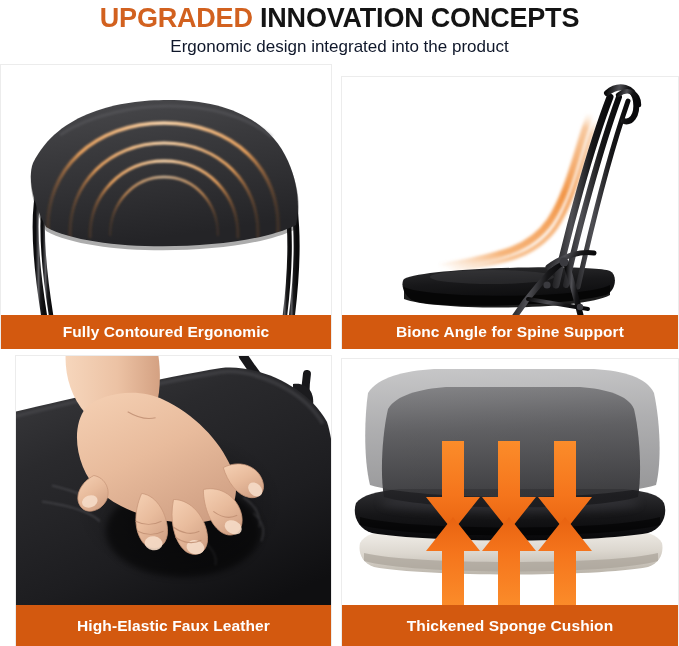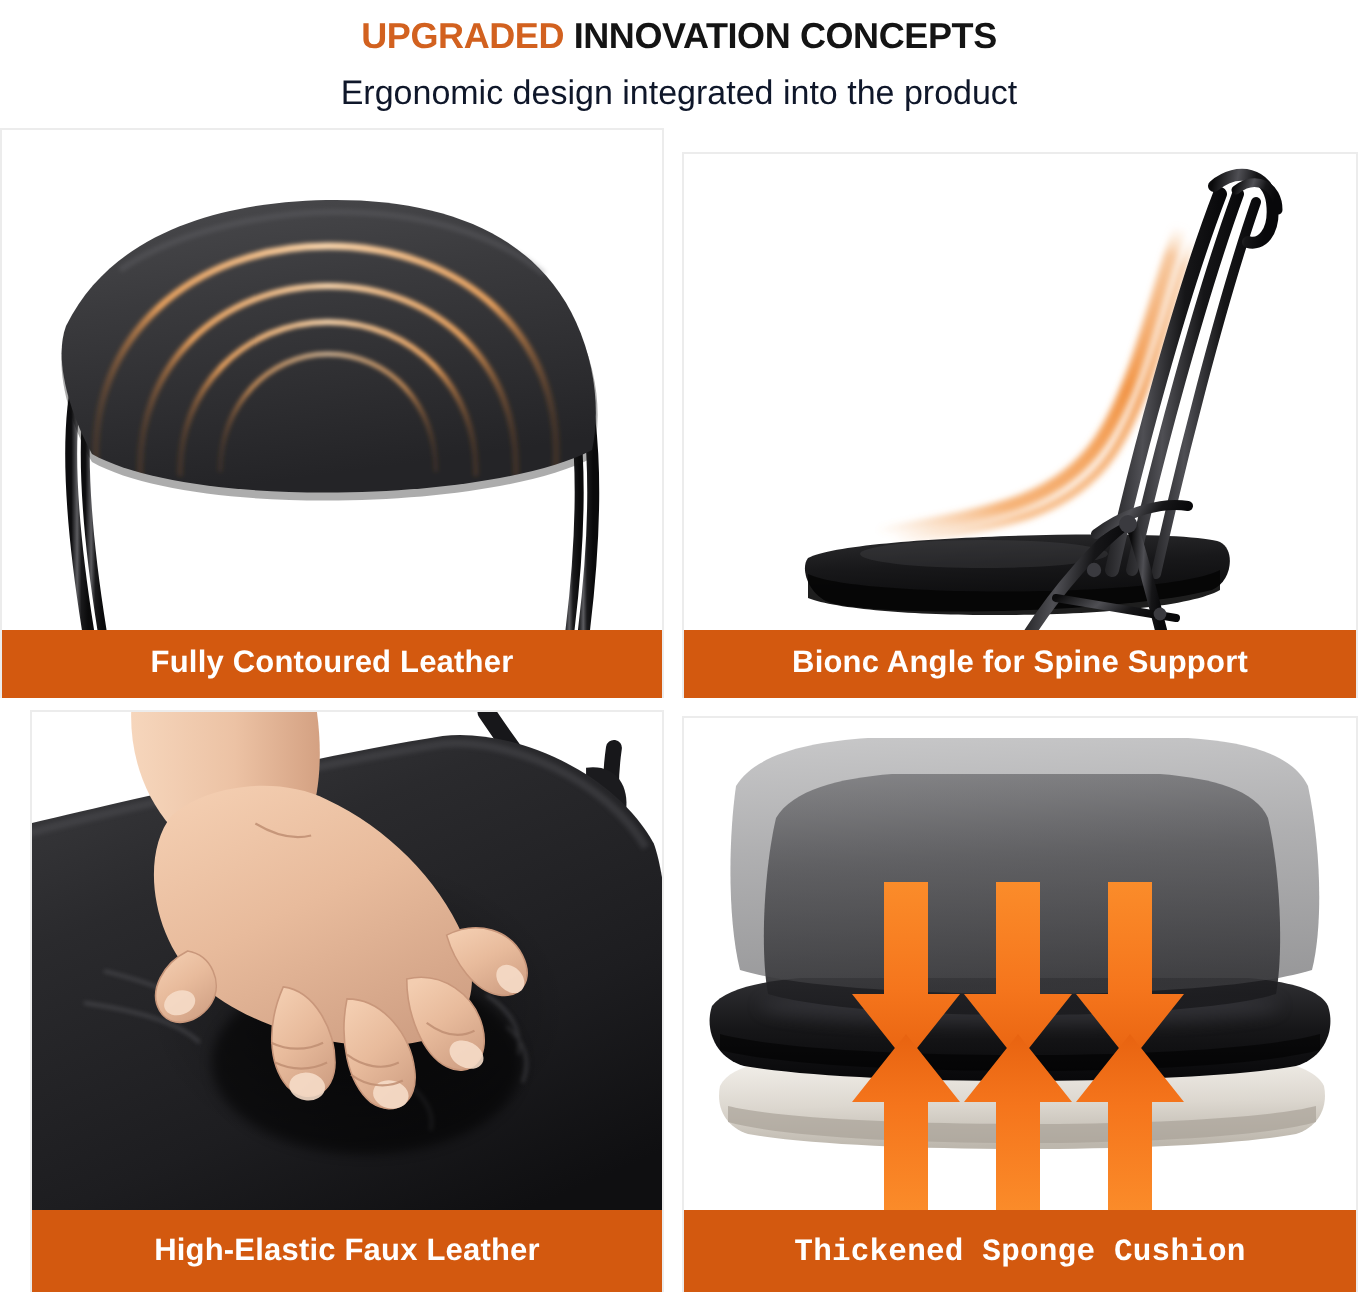--- a/index.html
+++ b/index.html
@@ -18,21 +18,21 @@
   
   .header {
     width: 679px;
     height: 64px;
     box-sizing: border-box;
     padding-top: 2px;
     text-align: center;
     background: #ffffff;
   }
   .headline {
-    font-size: 18px;
+    font-size: 27px;
     font-weight: bold;
     letter-spacing: -0.2px;
     line-height: 32px;
     white-space: nowrap;
     color: #1b1b1b;
   }
   .headline .hl-accent {
     color: #d2611f;
   }
   .headline .hl-rest {
@@ -58,21 +58,21 @@
   }
   .cell {
     position: relative;
     box-sizing: border-box;
     overflow: hidden;
     background: #ffffff;
   }
   .cell.c-tl { padding: 0 6px 6px 0; }
   .cell.c-tr { padding: 12px 0 6px 3px; }
   .cell.c-bl { padding: 0 6px 0 15px; }
-  .cell.c-br { padding: 3px 0 0 3px; font-family: Liberation Mono, monospace; }
+  .cell.c-br { padding: 3px 0 0 3px; }
 
   .panel {
     position: relative;
     width: 100%;
     height: 100%;
     box-sizing: border-box;
     display: flex;
     flex-direction: column;
     background: #ffffff;
     border: 1px solid #ececec;
@@ -168,21 +168,21 @@
           <g clip-path="url(#padClip)" fill="none" stroke="url(#arcG)" filter="url(#arcBlur)" stroke-linecap="round">
             <path d="M48 168 C 44 104, 96 58, 164 58 C 232 58, 282 104, 278 168" stroke-width="3.4"></path>
             <path d="M70 172 C 68 118, 110 78, 164 78 C 219 78, 260 118, 258 172" stroke-width="3.1"></path>
             <path d="M90 172 C 89 130, 122 96, 164 96 C 207 96, 239 130, 238 172" stroke-width="2.8"></path>
             <path d="M110 170 C 110 138, 134 112, 164 112 C 195 112, 218 138, 218 170" stroke-width="2.3" opacity="0.8"></path>
           </g>
 
           <path d="M60 70 C 92 48, 140 41, 168 41 C 206 41, 246 50, 272 72" fill="none" stroke="#6e6e73" stroke-width="3" opacity="0.30" filter="url(#arcBlur)"></path>
         </svg>
       </div>
-      <div class="caption">Fully Contoured Leather</div>
+      <div class="caption">Fully Contoured Ergonomic</div>
     </div>
   </div>
 
   <div class="cell c-tr">
     <div class="panel">
       <div class="art">
         <svg viewBox="0 0 336 250" preserveAspectRatio="xMidYMid slice" aria-hidden="true">
           <defs>
             <linearGradient id="spineG" x1="0" y1="1" x2="0.3" y2="0">
               <stop offset="0%" stop-color="#f0a15a" stop-opacity="0.0"></stop>

